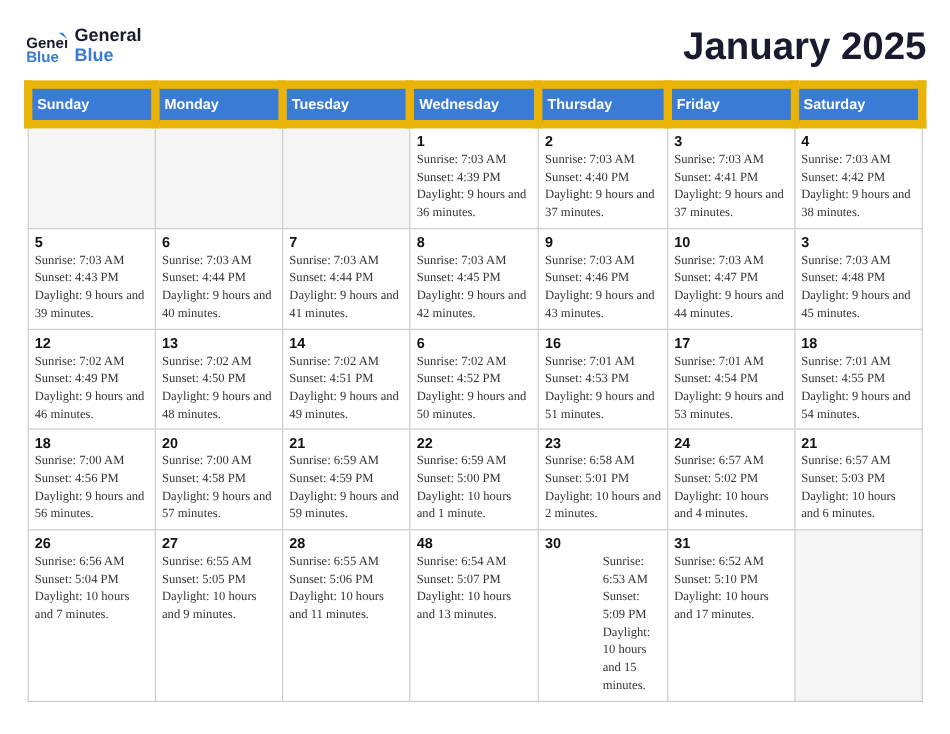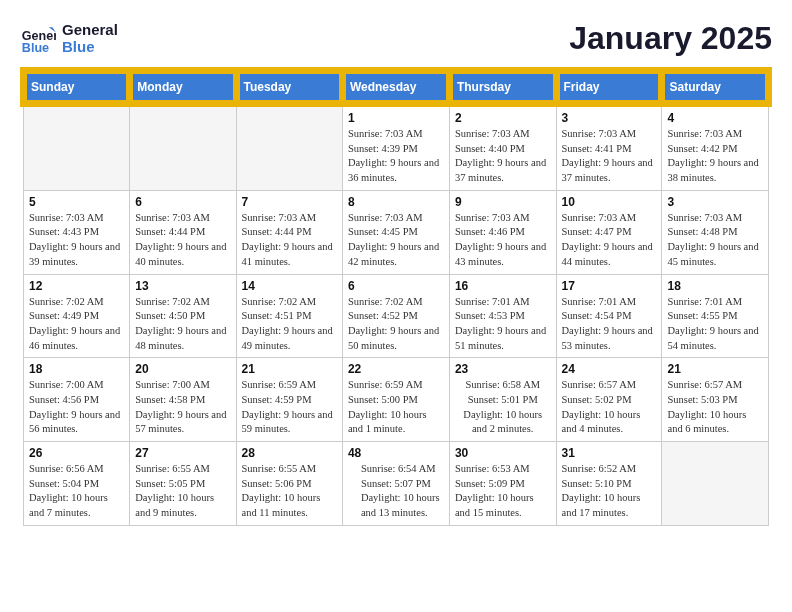--- a/index.html
+++ b/index.html
@@ -245,21 +245,21 @@
 Daylight: 9 hours and 59 minutes.</div>
         </td>
         <td>
           <div class="day-num">22</div>
           <div class="day-info" style="white-space: pre-line;">Sunrise: 6:59 AM
 Sunset: 5:00 PM
 Daylight: 10 hours and 1 minute.</div>
         </td>
         <td>
           <div class="day-num">23</div>
-          <div class="day-info" style="white-space: pre-line; text-align: center;">Sunrise: 6:58 AM
+          <div class="day-info" style="white-space: pre-line;">Sunrise: 6:58 AM
 Sunset: 5:01 PM
 Daylight: 10 hours and 2 minutes.</div>
         </td>
         <td>
           <div class="day-num">24</div>
           <div class="day-info" style="white-space: pre-line;">Sunrise: 6:57 AM
 Sunset: 5:02 PM
 Daylight: 10 hours and 4 minutes.</div>
         </td>
         <td>
@@ -283,27 +283,27 @@
 Daylight: 10 hours and 9 minutes.</div>
         </td>
         <td>
           <div class="day-num">28</div>
           <div class="day-info" style="white-space: pre-line;">Sunrise: 6:55 AM
 Sunset: 5:06 PM
 Daylight: 10 hours and 11 minutes.</div>
         </td>
         <td>
           <div class="day-num">48</div>
-          <div class="day-info" style="white-space: pre-line; margin-left: 13px;">Sunrise: 6:54 AM
+          <div class="day-info" style="white-space: pre-line;">Sunrise: 6:54 AM
 Sunset: 5:07 PM
 Daylight: 10 hours and 13 minutes.</div>
         </td>
         <td>
           <div class="day-num">30</div>
-          <div class="day-info" style="white-space: pre-line;">Sunrise: 6:53 AM
+          <div class="day-info" style="white-space: pre-line; margin-left: 48px;">Sunrise: 6:53 AM
 Sunset: 5:09 PM
 Daylight: 10 hours and 15 minutes.</div>
         </td>
         <td>
           <div class="day-num">31</div>
           <div class="day-info" style="white-space: pre-line;">Sunrise: 6:52 AM
 Sunset: 5:10 PM
 Daylight: 10 hours and 17 minutes.</div>
         </td>
         <td class="empty"></td>

